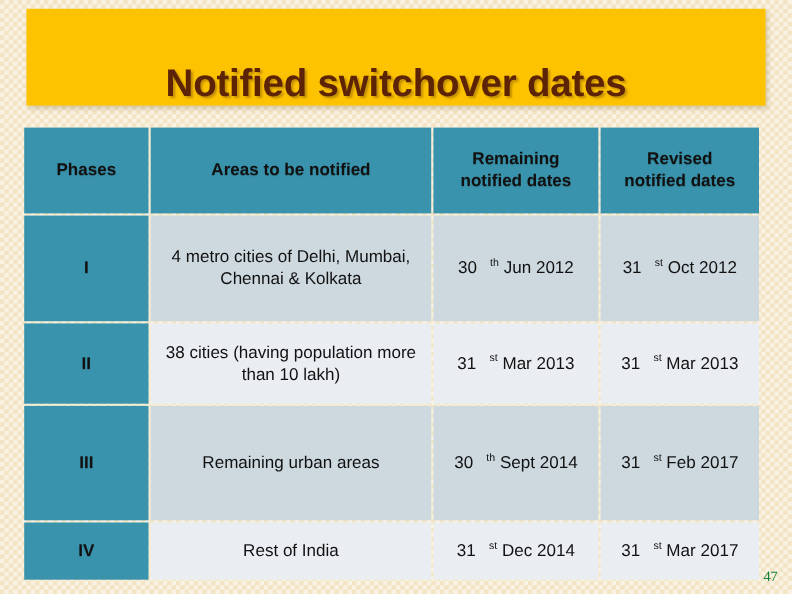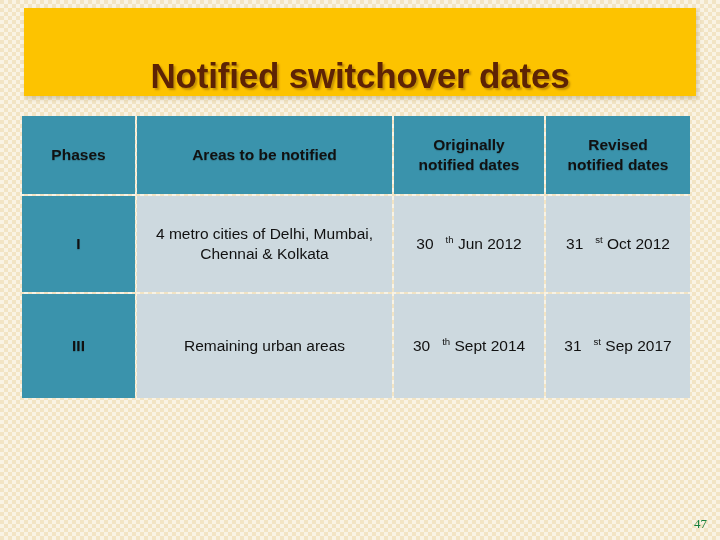--- a/index.html
+++ b/index.html
@@ -94,38 +94,50 @@
     <col class="col-phase">
       <col class="col-areas">
       <col class="col-orig">
       <col class="col-rev">
   </colgroup>
   <thead>
     <tr>
       <td class="hdr-phases">Phases</td>
       <td>Areas to be notified</td>
       <td>
-        <span>Originally</span><br>
+        <span>Remaining</span><br>
         <span>notified dates</span>
       </td>
       <td>
         <span>Revised</span><br>
         <span>notified dates</span>
       </td>
     </tr>
   </thead>
   <tbody>
     <tr class="r1 row-dark">
       <td class="phase-cell">I</td>
       <td class="data-cell">4 metro cities of Delhi, Mumbai, Chennai &amp; Kolkata</td>
       <td class="data-cell"><span>30</span><sup>th</sup><span> Jun 2012</span></td>
       <td class="data-cell"><span>31</span><sup>st</sup><span> Oct 2012</span></td>
     </tr>
+    <tr class="r2 row-light">
+      <td class="phase-cell">II</td>
+      <td class="data-cell">38 cities (having population more than 10 lakh)</td>
+      <td class="data-cell"><span>31</span><sup>st</sup><span> Mar 2013</span></td>
+      <td class="data-cell"><span>31</span><sup>st</sup><span> Mar 2013</span></td>
+    </tr>
     <tr class="r3 row-dark">
       <td class="phase-cell">III</td>
       <td class="data-cell">Remaining urban areas</td>
       <td class="data-cell"><span>30</span><sup>th</sup><span> Sept 2014</span></td>
-      <td class="data-cell"><span>31</span><sup>st</sup><span> Sep 2017</span></td>
+      <td class="data-cell"><span>31</span><sup>st</sup><span> Feb 2017</span></td>
+    </tr>
+    <tr class="r4 row-light">
+      <td class="phase-cell">IV</td>
+      <td class="data-cell">Rest of India</td>
+      <td class="data-cell"><span>31</span><sup>st</sup><span> Dec 2014</span></td>
+      <td class="data-cell"><span>31</span><sup>st</sup><span> Mar 2017</span></td>
     </tr>
   </tbody>
 </table>
 
 <div id="page-number">47</div>
 
 </body></html>

